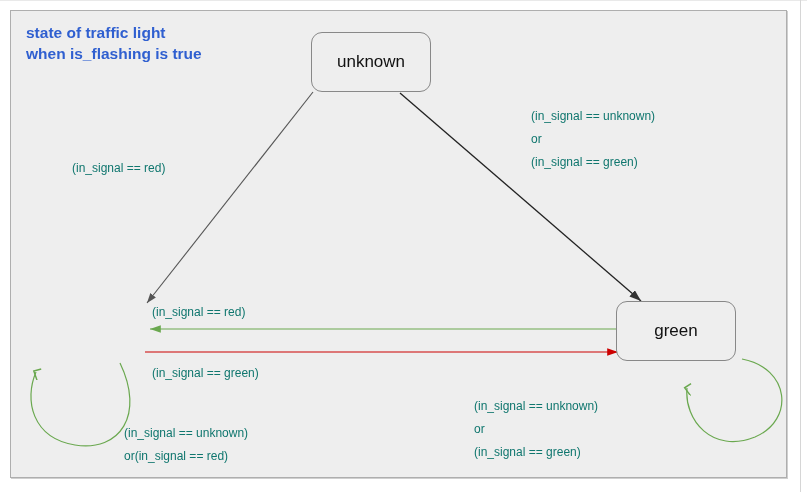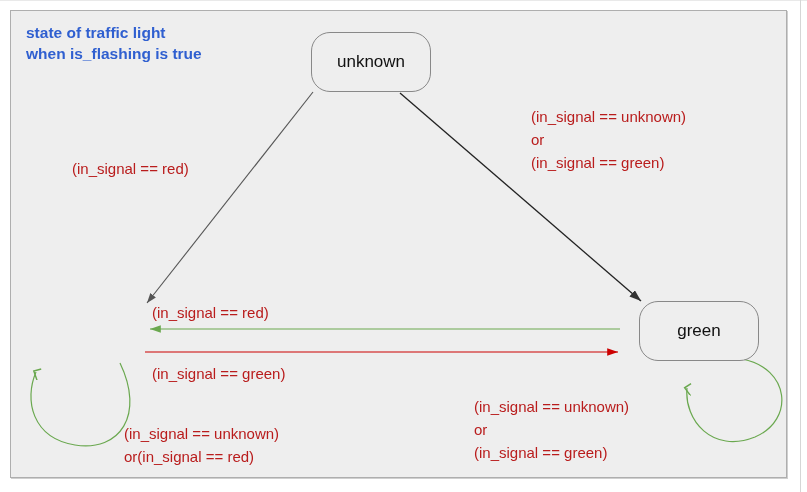--- a/index.html
+++ b/index.html
@@ -57,50 +57,50 @@
     height: 492px;
     pointer-events: none;
   }
   
   .state-node {
     position: absolute;
     width: 120px;
     height: 60px;
     box-sizing: border-box;
     border: 1px solid #888888;
-    border-radius: 19px;
+    border-radius: 11px;
     background: #eeeeee;
     display: flex;
     align-items: center;
     justify-content: center;
     font-size: 17px;
     color: #111111;
     font-family: "Liberation Sans", sans-serif;
   }
   #state-unknown { left: 311px; top: 32px; }
   #state-red     { left: 25px;  top: 301px; }
-  #state-green   { left: 639px; top: 301px; }
+  #state-green   { left: 616px; top: 301px; }
 
   
   .title-note {
     position: absolute;
     left: 26px;
     top: 22px;
     color: #2f5fd0;
     font-size: 15.5px;
     line-height: 21px;
     white-space: pre;
     font-family: "Liberation Sans", sans-serif;
     font-weight: bold;
   }
   
   .edge-label {
     position: absolute;
-    color: #b91c1c;
-    font-size: 15px;
+    color: #0f766e;
+    font-size: 12px;
     line-height: 23px;
     white-space: pre;
     font-family: "Liberation Sans", sans-serif;
   }
   #label-unknown-red    { left: 72px;  top: 157px; }
   #label-unknown-green  { left: 531px; top: 105px; }
   #label-green-red      { left: 152px; top: 301px; }
   #label-red-green      { left: 152px; top: 362px; }
   #label-red-self       { left: 124px; top: 422px; }
   #label-green-self     { left: 474px; top: 395px; }

